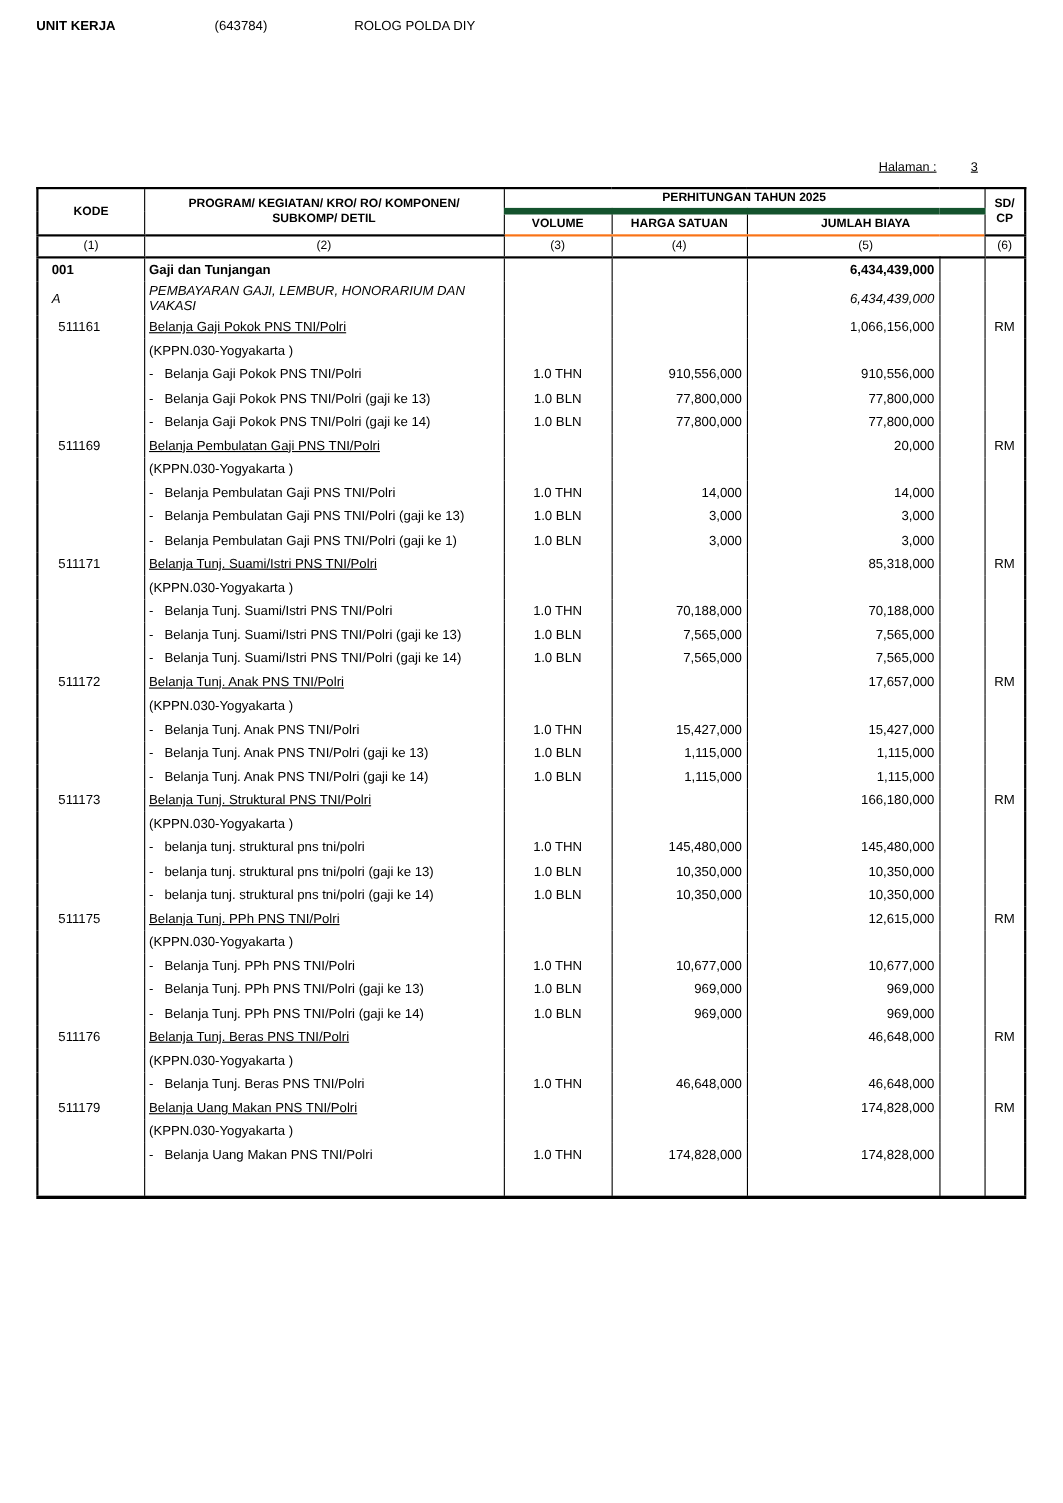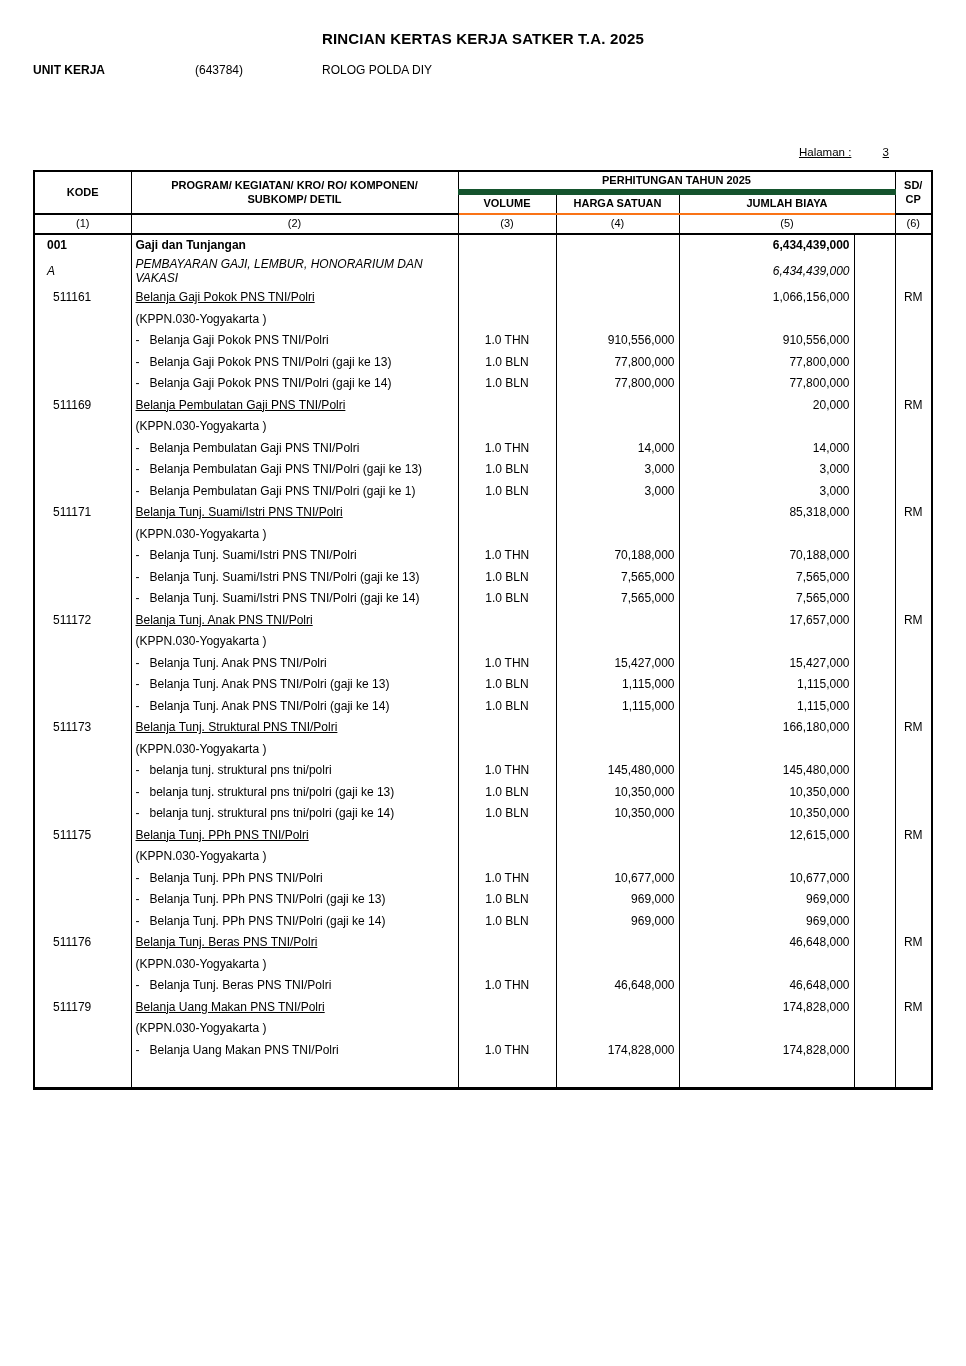--- a/index.html
+++ b/index.html
@@ -56,21 +56,20 @@
   .td-vol    { text-align:center; }
   .td-harga  { text-align:right; padding-right:4px; }
   .td-jumlah { text-align:right; padding-right:4px; }
   .td-sdcp   { text-align:center; }
 </style>
 </head>
 <body>
 
 <div class="page">
 
-  <div class="doc-title">RINCIAN KERTAS KERJA SATKER T.A. 2025</div>
 
   <div class="info">
     <div class="info-row">
       <span class="info-label">UNIT KERJA</span>
       <span class="info-code">(643784)</span>
       <span class="info-value">ROLOG POLDA DIY</span>
     </div>
   </div>
 
   <div class="halaman">

